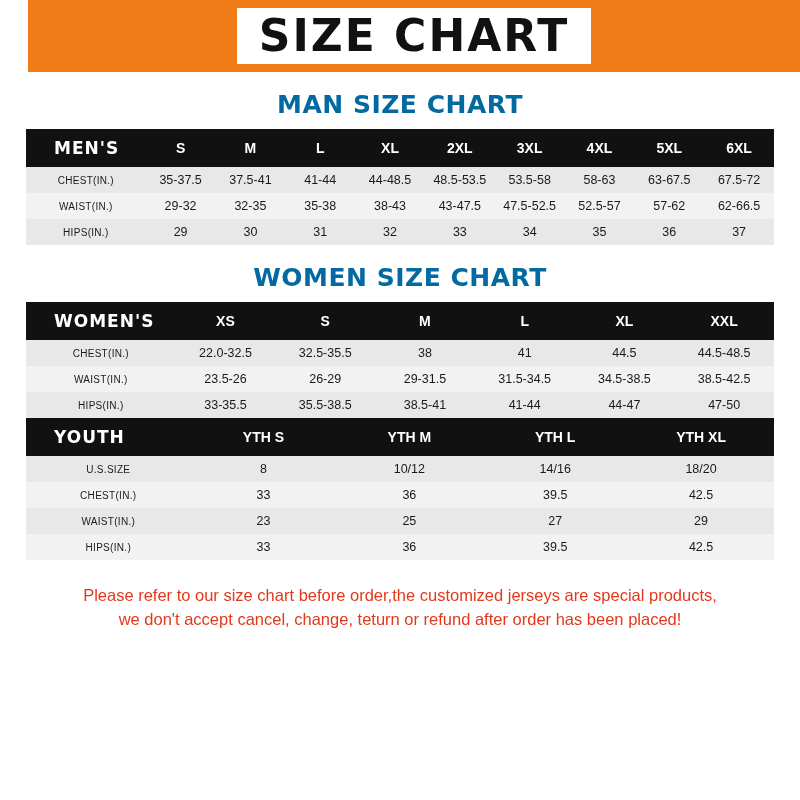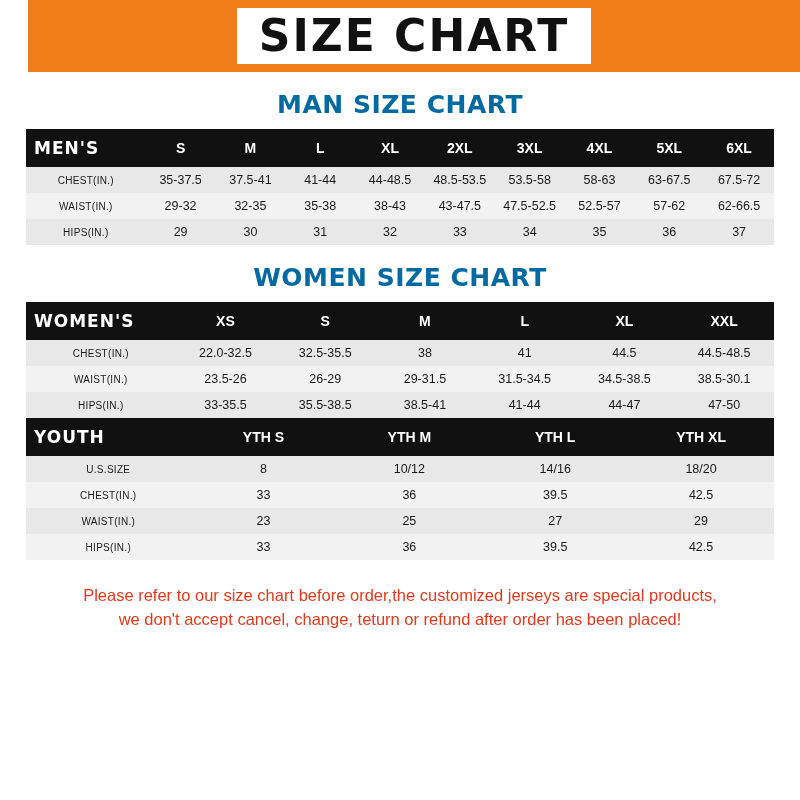--- a/index.html
+++ b/index.html
@@ -81,21 +81,21 @@
     color: #ffffff;
     font-size: 14px;
     font-weight: 700;
     padding: 9px 2px;
   }
   table.size-table thead th.rowhead {
     font-family: "DejaVu Sans", sans-serif;
     font-size: 17px;
     letter-spacing: 1px;
     text-align: left;
-    padding-left: 8px;
+    padding-left: 28px;
     margin-left: 12px;
   }
   table.size-table tbody tr.light {
     background: #e8e8e8;
   }
   table.size-table tbody tr.lighter {
     background: #f2f2f2;
   }
   table.size-table tbody td.rowlabel {
     font-weight: 400;
@@ -218,21 +218,21 @@
           <td>44.5</td>
           <td>44.5-48.5</td>
         </tr>
         <tr class="lighter">
           <td class="rowlabel">WAIST(IN.)</td>
           <td>23.5-26</td>
           <td>26-29</td>
           <td>29-31.5</td>
           <td>31.5-34.5</td>
           <td>34.5-38.5</td>
-          <td>38.5-30.1</td>
+          <td>38.5-42.5</td>
         </tr>
         <tr class="light">
           <td class="rowlabel">HIPS(IN.)</td>
           <td>33-35.5</td>
           <td>35.5-38.5</td>
           <td>38.5-41</td>
           <td>41-44</td>
           <td>44-47</td>
           <td>47-50</td>
         </tr>

